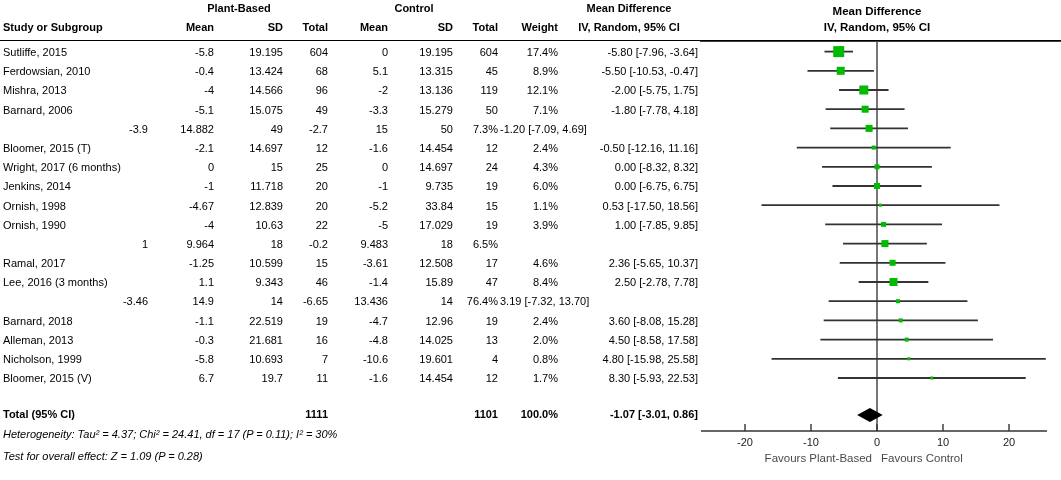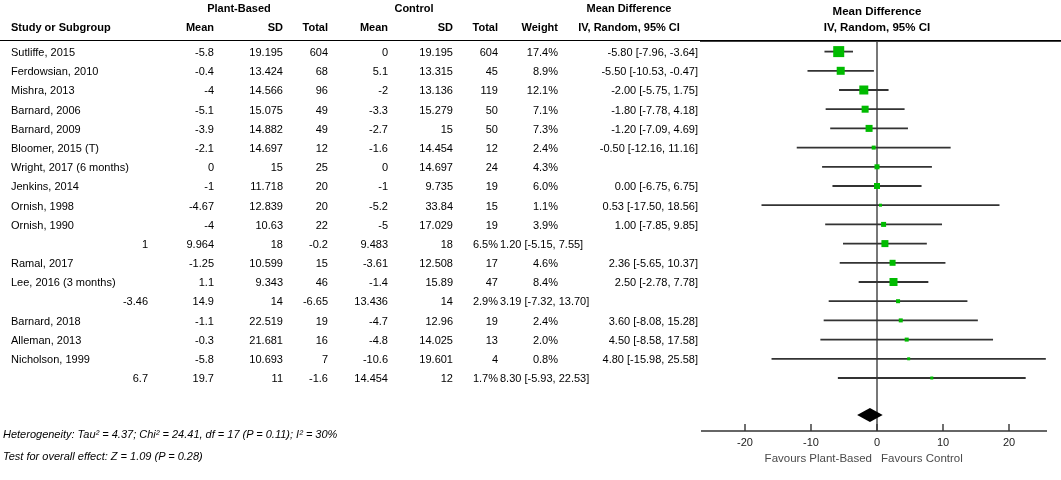--- a/index.html
+++ b/index.html
@@ -12,21 +12,21 @@
   .grid {
     display:grid;
     grid-template-columns:150px 66px 69px 45px 60px 65px 45px 60px 140px;
     width:700px;
   }
   .thead { position:absolute; top:0; left:0; width:1061px; height:41px;
            border-bottom:1.5px solid #000; font-weight:bold; }
   .gh-row { position:absolute; top:2px; left:0; }
   .ch-row { position:absolute; top:21px; left:0; }
   .c { padding-right:2px; white-space:nowrap; }
-  .left { text-align:left; padding-left:11px; }
+  .left { text-align:left; padding-left:3px; }
   .right { text-align:right; }
   .center { text-align:center; }
   .span-pb { grid-column:2/5; }
   .span-ctl { grid-column:5/8; }
   .span-md { grid-column:9/10; }
   .col-study { grid-column:1; }
   .rows { position:absolute; top:43px; left:0; }
   .rows .grid > div { height:19.2px; line-height:19.2px; }
   .total-row { position:absolute; top:405px; left:0; font-weight:bold; }
   .total-row .grid > div { height:19.2px; line-height:19.2px; }
@@ -100,21 +100,20 @@
         <div class="c right">-5.1</div>
         <div class="c right">15.075</div>
         <div class="c right">49</div>
         <div class="c right">-3.3</div>
         <div class="c right">15.279</div>
         <div class="c right">50</div>
         <div class="c right">7.1%</div>
         <div class="c right">-1.80 [-7.78, 4.18]</div>
       </div>
       <div class="grid">
-        <div class="c left">Barnard, 2009</div>
         <div class="c right">-3.9</div>
         <div class="c right">14.882</div>
         <div class="c right">49</div>
         <div class="c right">-2.7</div>
         <div class="c right">15</div>
         <div class="c right">50</div>
         <div class="c right">7.3%</div>
         <div class="c right">-1.20 [-7.09, 4.69]</div>
       </div>
       <div class="grid">
@@ -130,20 +129,21 @@
       </div>
       <div class="grid">
         <div class="c left">Wright, 2017 (6 months)</div>
         <div class="c right">0</div>
         <div class="c right">15</div>
         <div class="c right">25</div>
         <div class="c right">0</div>
         <div class="c right">14.697</div>
         <div class="c right">24</div>
         <div class="c right">4.3%</div>
+        <div class="c right">0.00 [-8.32, 8.32]</div>
       </div>
       <div class="grid">
         <div class="c left">Jenkins, 2014</div>
         <div class="c right">-1</div>
         <div class="c right">11.718</div>
         <div class="c right">20</div>
         <div class="c right">-1</div>
         <div class="c right">9.735</div>
         <div class="c right">19</div>
         <div class="c right">6.0%</div>
@@ -172,21 +172,20 @@
         <div class="c right">1.00 [-7.85, 9.85]</div>
       </div>
       <div class="grid">
         <div class="c right">1</div>
         <div class="c right">9.964</div>
         <div class="c right">18</div>
         <div class="c right">-0.2</div>
         <div class="c right">9.483</div>
         <div class="c right">18</div>
         <div class="c right">6.5%</div>
-        <div class="c right">1.20 [-5.15, 7.55]</div>
       </div>
       <div class="grid">
         <div class="c left">Ramal, 2017</div>
         <div class="c right">-1.25</div>
         <div class="c right">10.599</div>
         <div class="c right">15</div>
         <div class="c right">-3.61</div>
         <div class="c right">12.508</div>
         <div class="c right">17</div>
         <div class="c right">4.6%</div>
@@ -203,21 +202,21 @@
         <div class="c right">8.4%</div>
         <div class="c right">2.50 [-2.78, 7.78]</div>
       </div>
       <div class="grid">
         <div class="c right">-3.46</div>
         <div class="c right">14.9</div>
         <div class="c right">14</div>
         <div class="c right">-6.65</div>
         <div class="c right">13.436</div>
         <div class="c right">14</div>
-        <div class="c right">2.9%</div>
+        <div class="c right">76.4%</div>
         <div class="c right">3.19 [-7.32, 13.70]</div>
       </div>
       <div class="grid">
         <div class="c left">Barnard, 2018</div>
         <div class="c right">-1.1</div>
         <div class="c right">22.519</div>
         <div class="c right">19</div>
         <div class="c right">-4.7</div>
         <div class="c right">12.96</div>
         <div class="c right">19</div>
@@ -240,31 +239,45 @@
         <div class="c right">-5.8</div>
         <div class="c right">10.693</div>
         <div class="c right">7</div>
         <div class="c right">-10.6</div>
         <div class="c right">19.601</div>
         <div class="c right">4</div>
         <div class="c right">0.8%</div>
         <div class="c right">4.80 [-15.98, 25.58]</div>
       </div>
       <div class="grid">
+        <div class="c left">Bloomer, 2015 (V)</div>
         <div class="c right">6.7</div>
         <div class="c right">19.7</div>
         <div class="c right">11</div>
         <div class="c right">-1.6</div>
         <div class="c right">14.454</div>
         <div class="c right">12</div>
         <div class="c right">1.7%</div>
         <div class="c right">8.30 [-5.93, 22.53]</div>
       </div>
     </div>
 
+  <div class="total-row">
+    <div class="grid">
+      <div class="c left">Total (95% CI)</div>
+      <div class="c right"></div>
+      <div class="c right"></div>
+      <div class="c right">1111</div>
+      <div class="c right"></div>
+      <div class="c right"></div>
+      <div class="c right">1101</div>
+      <div class="c right">100.0%</div>
+      <div class="c right">-1.07 [-3.01, 0.86]</div>
+    </div>
+  </div>
 
   <div class="fn fn1">Heterogeneity: Tau² = 4.37; Chi² = 24.41, df = 17 (P = 0.11); I² = 30%</div>
   <div class="fn fn2">Test for overall effect: Z = 1.09 (P = 0.28)</div>
 
   <svg class="plot" id="plot" width="361" height="480" viewBox="0 0 361 480">
       <text x="177" y="15" text-anchor="middle" font-size="11.5" font-weight="bold" fill="#000">Mean Difference</text>
       <text x="177" y="31" text-anchor="middle" font-size="11.5" font-weight="bold" fill="#000">IV, Random, 95% CI</text>
       <line x1="0" y1="41" x2="361" y2="41" stroke="#000" stroke-width="1.5"></line>
       <line x1="177" y1="42" x2="177" y2="431" stroke="#555555" stroke-width="1.6"></line>
       <line x1="124.464" y1="51.6" x2="152.976" y2="51.6" stroke="#333333" stroke-width="1.8"></line>

